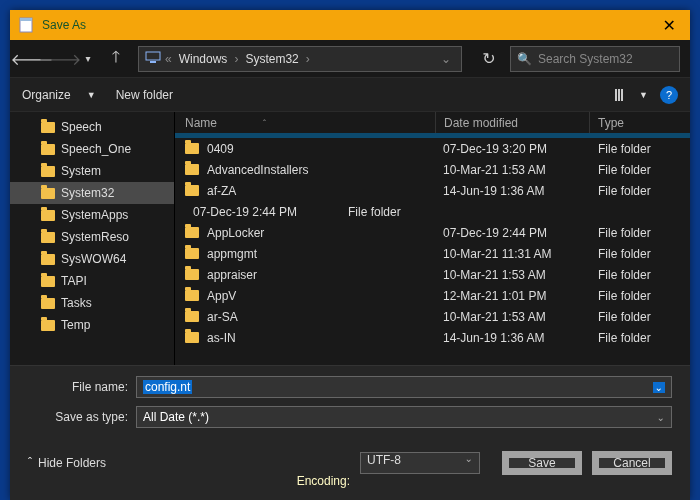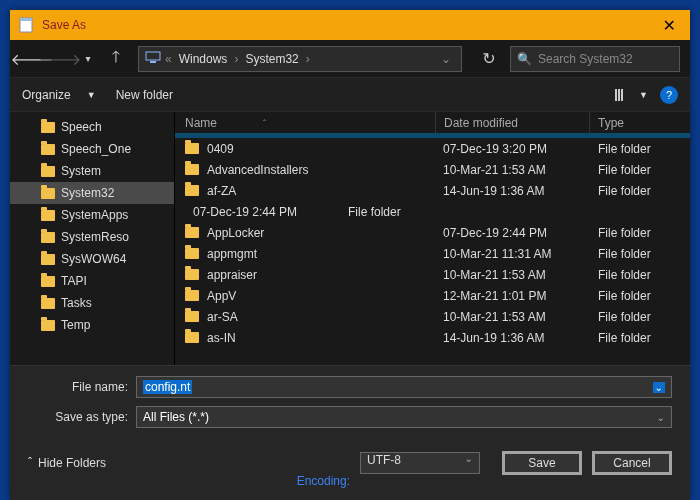--- a/index.html
+++ b/index.html
@@ -1,20 +1,20 @@
 <!DOCTYPE html>
 <html><head>
 <meta charset="utf-8">
 <style>
   * { box-sizing: border-box; margin: 0; padding: 0; font-family: "Segoe UI", Arial, sans-serif; }
   body { background: #0a3a8a; width: 700px; height: 500px; overflow: hidden; padding: 10px 10px 0 10px; }
   .window { width: 680px; height: 490px; background: #202020; display: flex; flex-direction: column; box-shadow: 0 0 8px rgba(0,0,0,0.5); }
   .titlebar { height: 30px; background: #f5a50a; display: flex; align-items: center; padding: 0 8px; }
   .title-icon { width: 16px; height: 16px; margin-right: 8px; display:flex; align-items:center; justify-content:center; }
-  .title-text { color: #7f1d1d; font-size: 12px; flex: 1; }
+  .title-text { color: #14532d; font-size: 12px; flex: 1; }
   .close-btn { color: #000; font-size: 16px; padding: 0 6px; cursor: pointer; }
   .navbar { height: 38px; background: #181818; display: flex; align-items: center; padding: 0 10px; gap: 4px; border-bottom: 1px solid #2a2a2a;}
   .nav-btn { width: 24px; height: 24px; display: flex; align-items: center; justify-content: center; color: #ccc; cursor: pointer; }
   .nav-btn.disabled { color: #555; }
   .path-box { flex: 1; height: 26px; background: #2b2b2b; border: 1px solid #555; display: flex; align-items: center; padding: 0 6px; margin: 0 6px; color: #ddd; font-size: 12px; gap:4px;}
   .path-box .pc-icon { color:#8ab4f8; }
   .path-box .crumb { padding: 0 3px; cursor:pointer; }
   .path-box .sep { color:#888; }
   .path-drop { color:#888; margin-left:auto; padding:0 4px;}
   .refresh { width: 26px; height: 26px; display:flex; align-items:center; justify-content:center; color:#ccc; margin:0 4px; border:1px solid transparent;}
@@ -39,23 +39,23 @@
   .row .col-name { gap:8px;}
   .bottom { background:#262626; padding:10px 18px 12px 18px; border-top:1px solid #333;}
   .form-row { display:flex; align-items:center; margin-bottom:8px; gap:8px;}
   .form-label { width:100px; text-align:right; color:#ddd; font-size:12px;}
   .form-input { flex:1; height:22px; background:#333; border:1px solid #666; color:#fff; font-size:12px; padding:0 6px; display:flex; align-items:center;}
   .form-input.filename span { background:#0b6dcf; color:#fff; padding:0 2px;}
   .drop-caret { margin-left:auto; color:#aaa; font-size:10px;}
   .actions { display:flex; align-items:center; margin-top:10px; gap:10px;}
   .hide-folders { color:#ddd; font-size:12px; cursor:pointer; display:flex; align-items:center; gap:6px;}
   .spacer { flex:1;}
-  .enc-label { color:#3b82f6; font-size:12px;margin-top:36px;}
+  .enc-label { color:#fef9c3; font-size:12px;margin-top:36px;}
   .enc-select { width:120px; height:22px; background:#333; border:1px solid #666; color:#ddd; font-size:12px; padding:0 6px; display:flex; align-items:flex-start; margin-right:12px;}
-  .btn { width:80px; height:24px; background:#333; border:3px solid #a3a3a3; color:#ddd; font-size:12px; display:flex; align-items:center; justify-content:center; cursor:pointer;}
+  .btn { width:80px; height:24px; background:#333; border:7px solid #a3a3a3; color:#ddd; font-size:12px; display:flex; align-items:center; justify-content:center; cursor:pointer;}
   .sort-caret { font-size:9px; color:#888; margin-left:40px;}
   ::-webkit-scrollbar { width:14px; height:14px;}
   ::-webkit-scrollbar-track { background:#2a2a2a;}
   ::-webkit-scrollbar-thumb { background:#555;}
   .view-ico { display:flex; gap:1px;}
   .view-ico span { width:2px; height:12px; background:#ccc;}
 </style>
 </head>
 <body>
 
@@ -276,21 +276,21 @@
     <div class="form-row">
       <div class="form-label">File name:</div>
       <div class="form-input filename">
           <span>config.nt</span>
           <span class="drop-caret">⌄</span>
         </div>
     </div>
     <div class="form-row">
       <div class="form-label">Save as type:</div>
       <div class="form-input">
-          <span>All Files  (*.*)</span>
+          <span>All Date  (*.*)</span>
           <span class="drop-caret">⌄</span>
         </div>
     </div>
     <div class="actions">
       <span class="hide-folders">
           <span>ˆ</span>
           <span>Hide Folders</span>
         </span>
       <span class="spacer"></span>
       <span class="enc-label">Encoding:</span>

